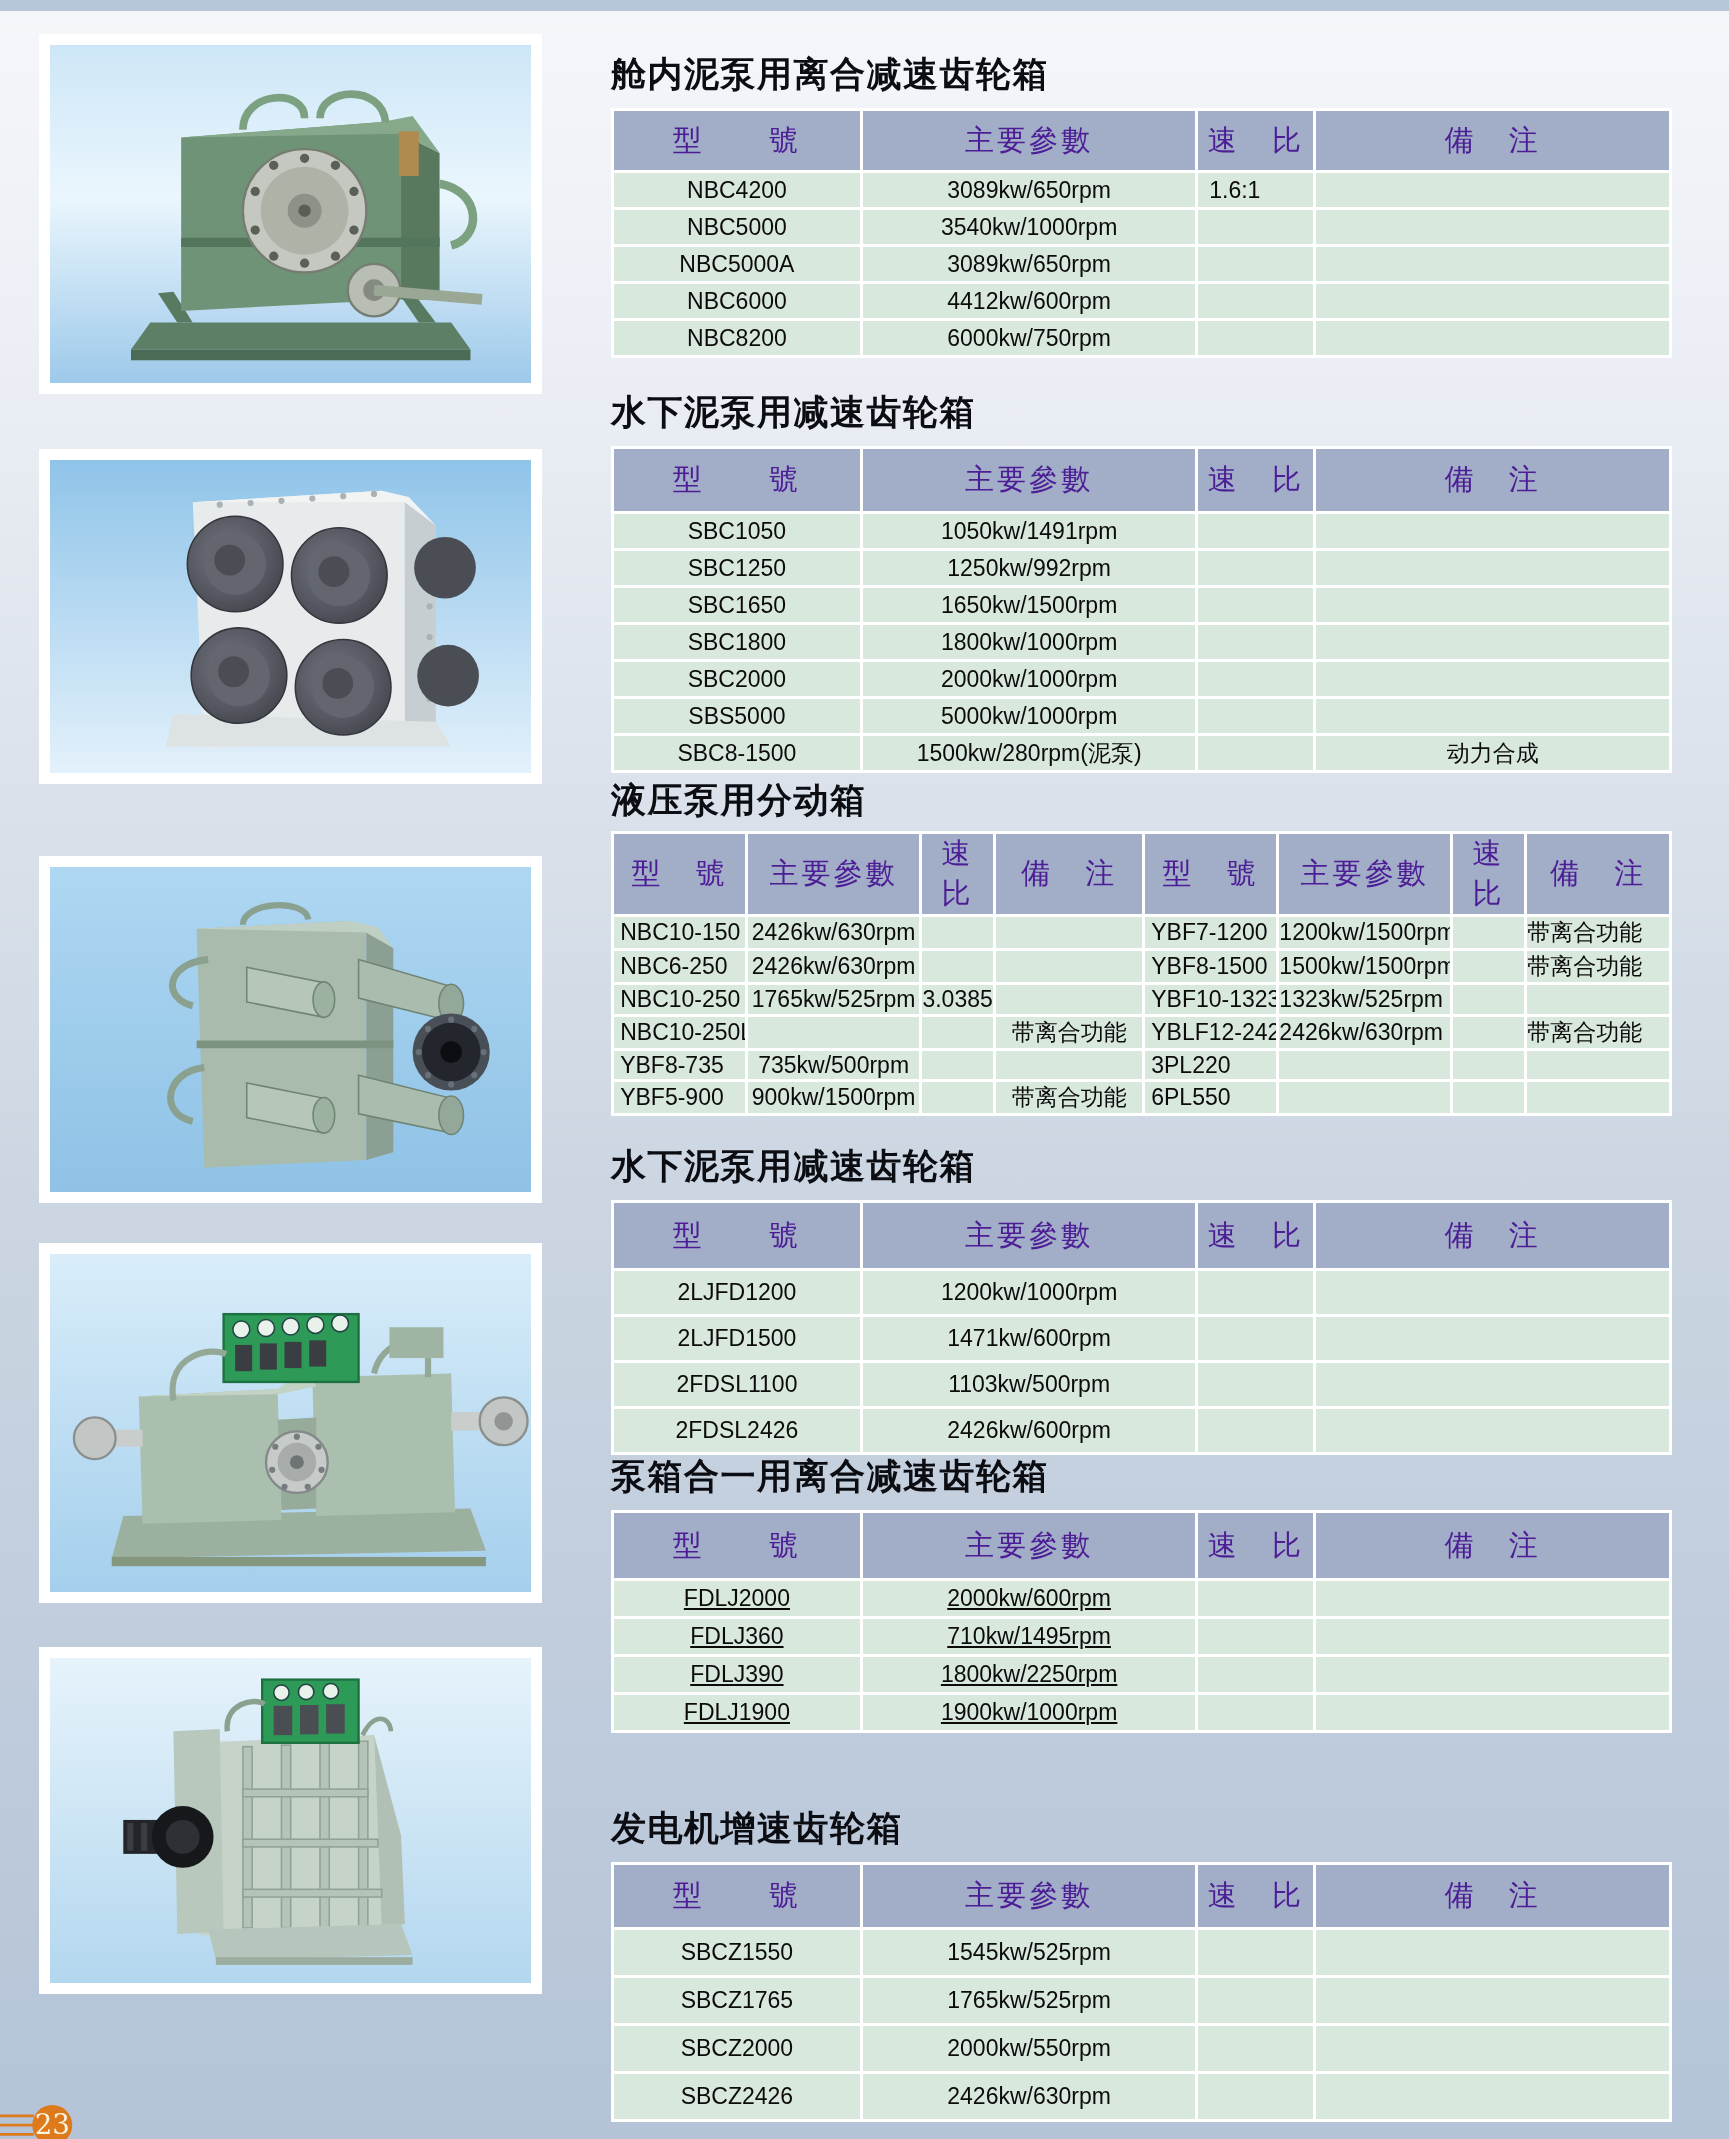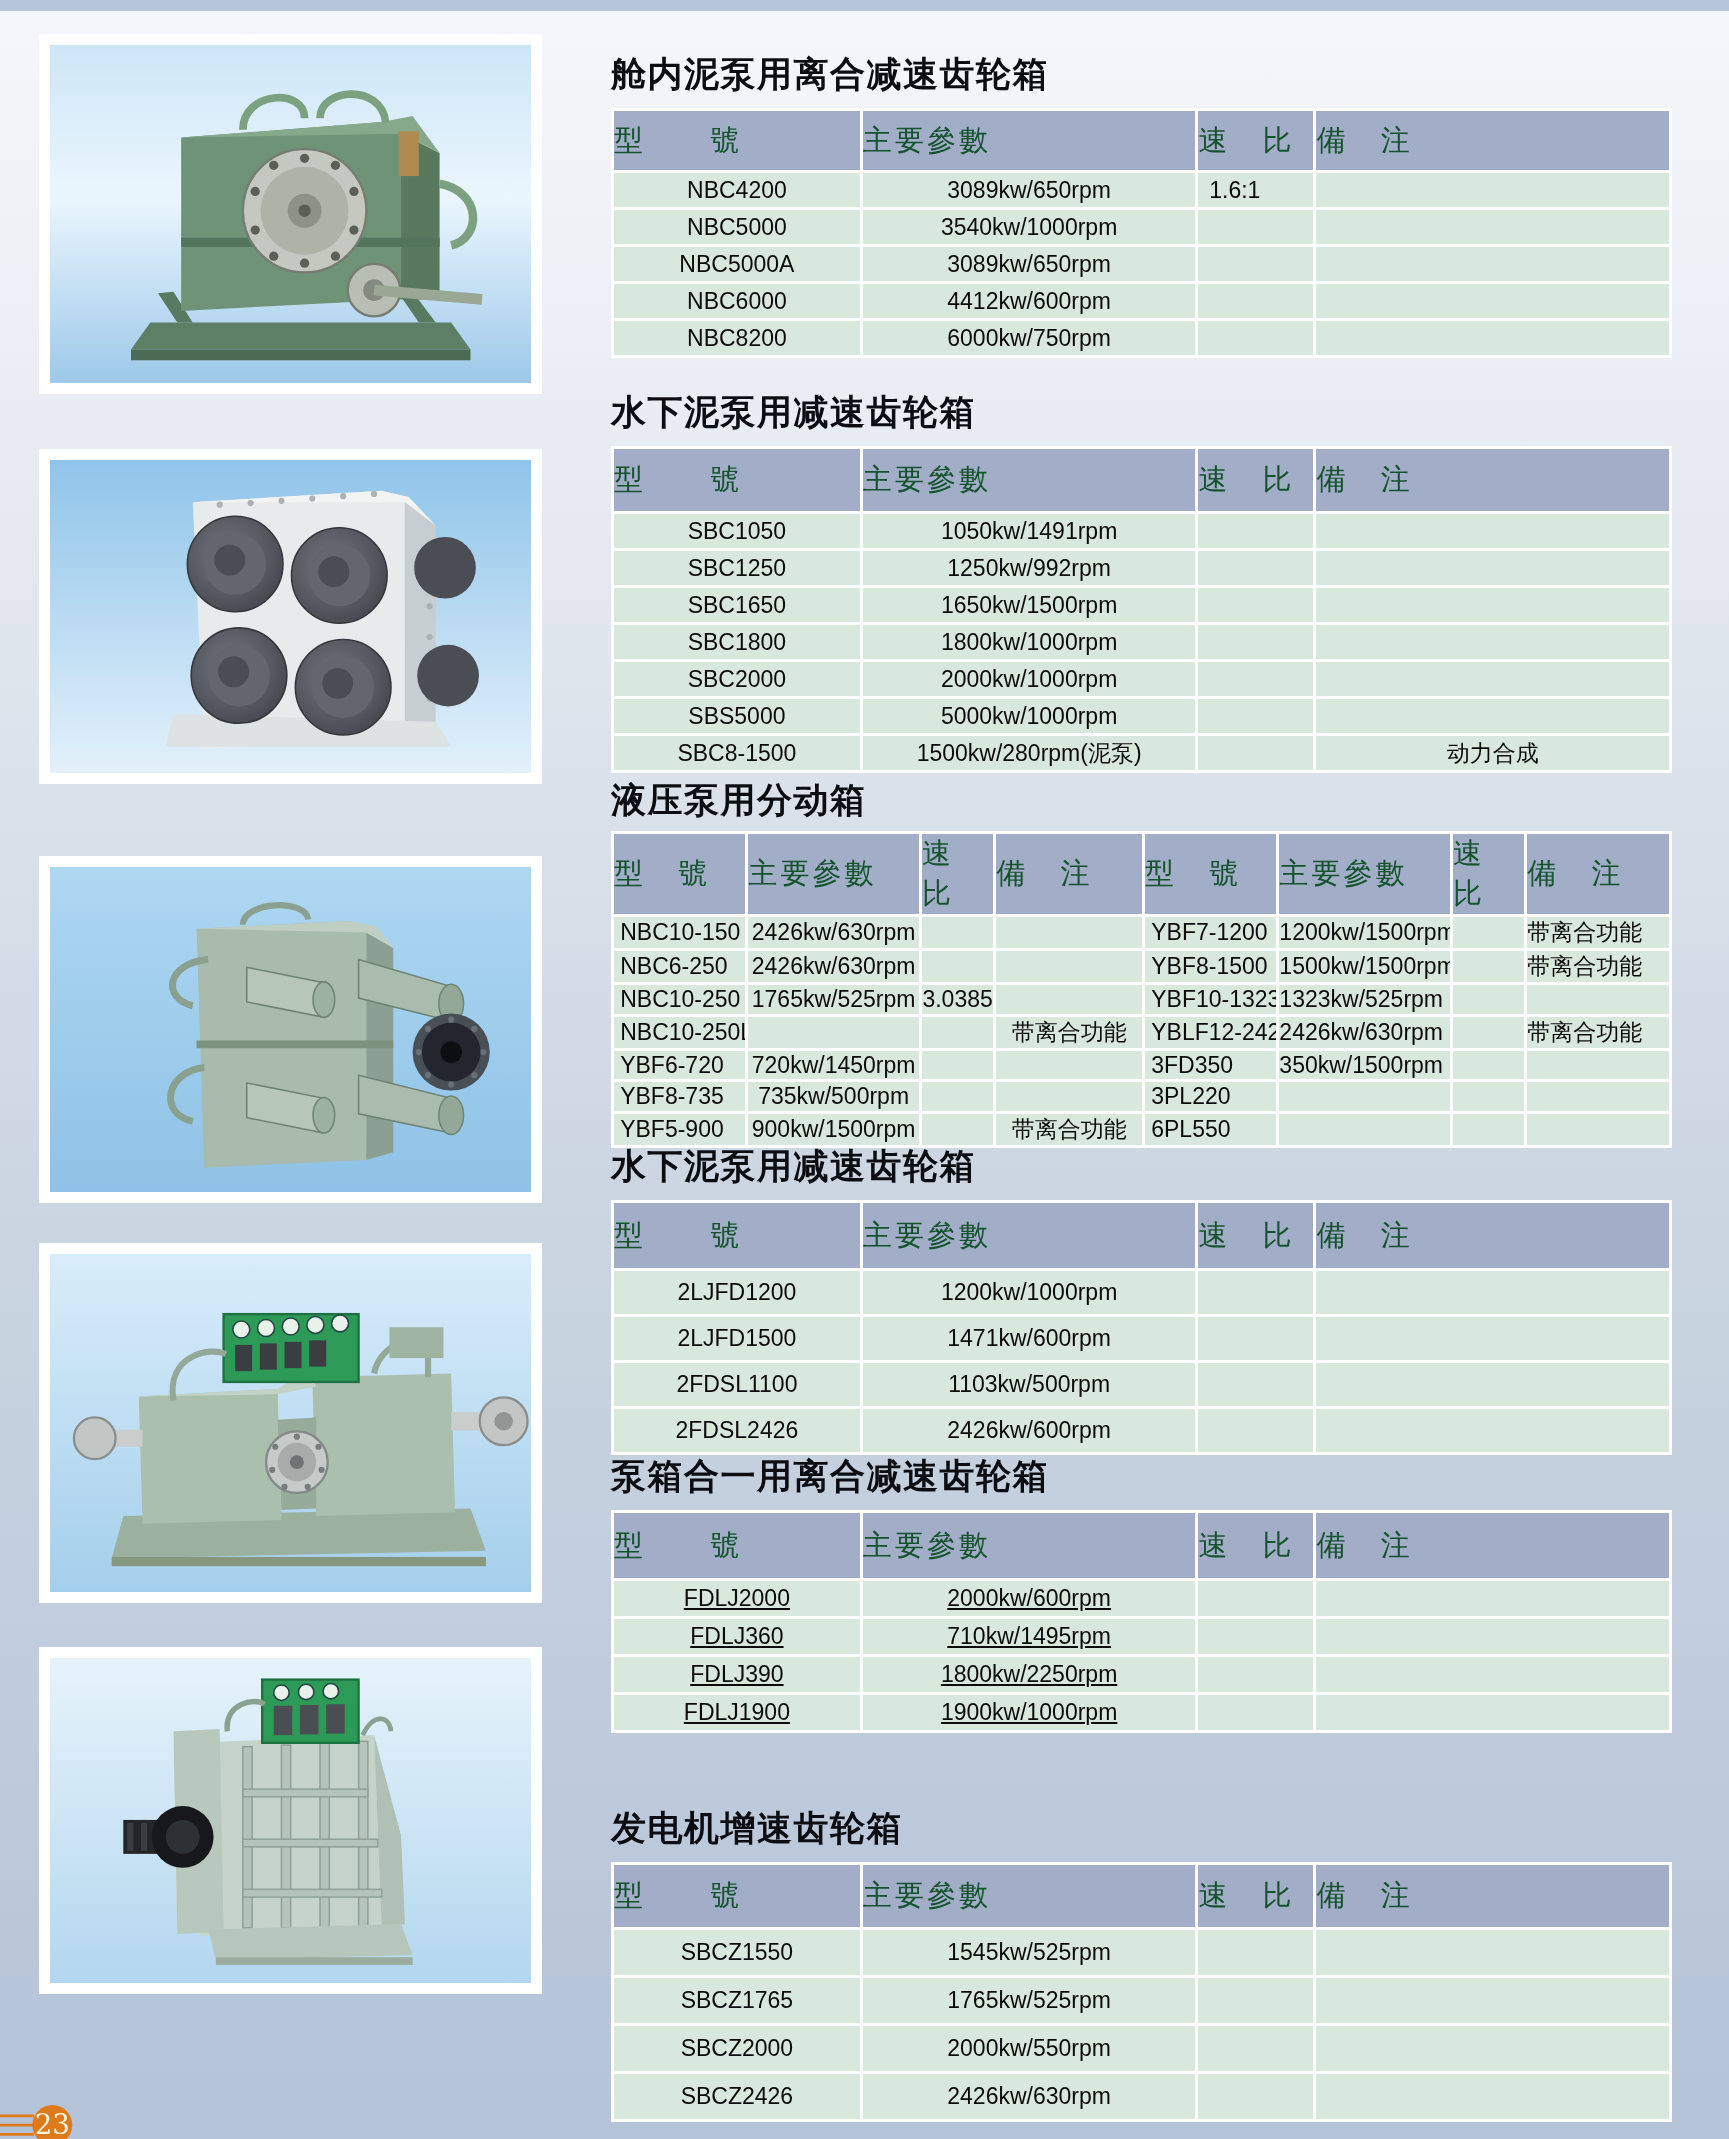--- a/index.html
+++ b/index.html
@@ -38,23 +38,23 @@
     color:#0c0d12; letter-spacing:1.5px; margin:0 0 12.3px 0;
   }
   .sec3 .section-title { margin-bottom:9.3px; }
 
   table.spec {
     width:100%; table-layout:fixed;
     border-collapse:separate; border-spacing:3.9px;
     background:#ffffff;
   }
   table.spec th {
-    background:#a2adc8; color:#14532d;
+    background:#a2adc8; color:#4c1d95;
     font-size:29px; font-weight:500; letter-spacing:3.1px;
-    text-align:left; vertical-align:middle;
+    text-align:center; vertical-align:middle;
   }
   table.spec td {
     background:#d9e8dc; color:#0b0b0b;
     font-size:23px; vertical-align:middle;
     overflow:hidden; white-space:nowrap;
   }
   td.c0 { text-align:center; }
   td.c1 { text-align:center; }
   td.c2 { text-align:left; padding-left:10.8px; }
   td.c3 { text-align:center; }
@@ -522,30 +522,20 @@
               <td class="c0">NBC10-250L</td>
               <td class="c1"></td>
               <td class="c2"></td>
               <td class="c3">带离合功能</td>
               <td class="c4">YBLF12-2426</td>
               <td class="c5">2426kw/630rpm</td>
               <td class="c6"></td>
               <td class="c7">带离合功能</td>
             </tr>
             <tr>
-              <td class="c0">YBF6-720</td>
-              <td class="c1">720kw/1450rpm</td>
-              <td class="c2"></td>
-              <td class="c3"></td>
-              <td class="c4">3FD350</td>
-              <td class="c5">350kw/1500rpm</td>
-              <td class="c6"></td>
-              <td class="c7"></td>
-            </tr>
-            <tr>
               <td class="c0">YBF8-735</td>
               <td class="c1">735kw/500rpm</td>
               <td class="c2"></td>
               <td class="c3"></td>
               <td class="c4">3PL220</td>
               <td class="c5"></td>
               <td class="c6"></td>
               <td class="c7"></td>
             </tr>
             <tr>

